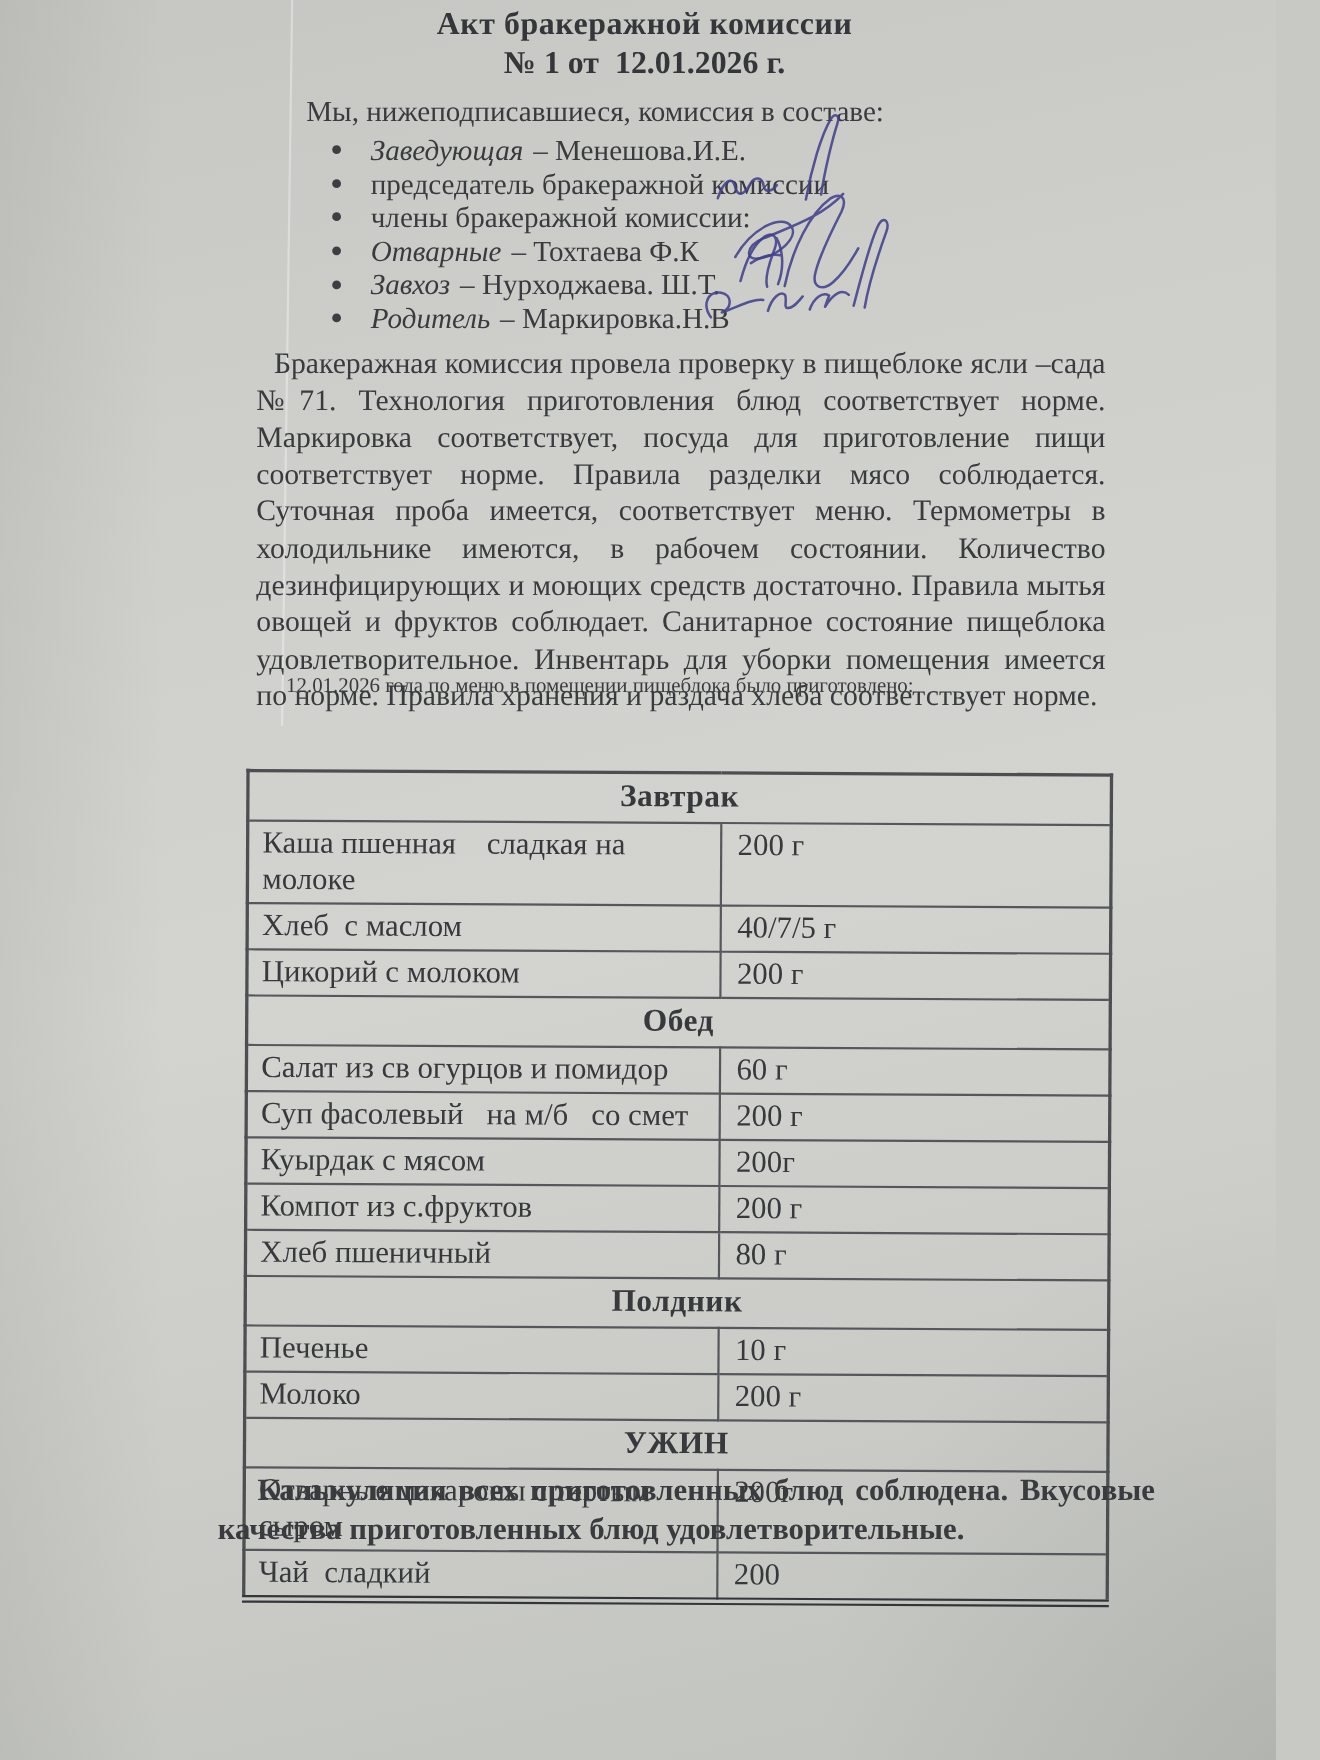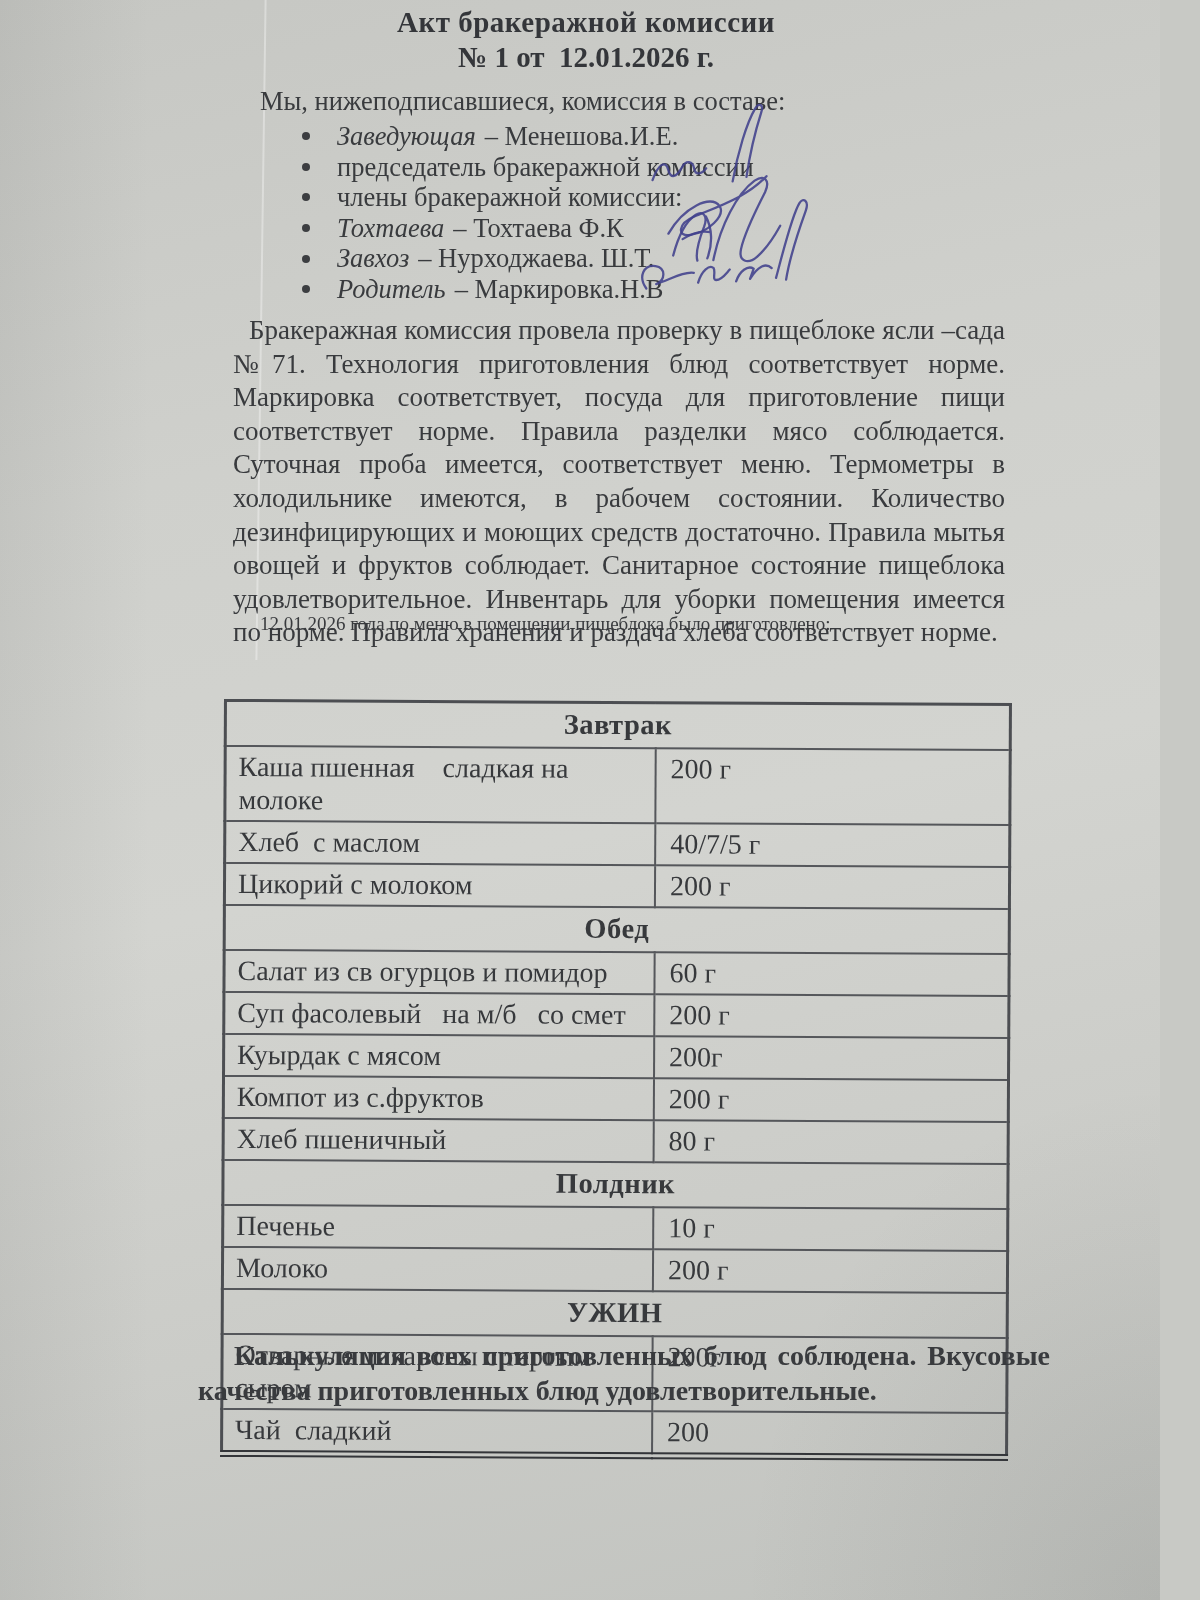--- a/index.html
+++ b/index.html
@@ -23,21 +23,21 @@
     background:radial-gradient(ellipse at 100% 100%,rgba(70,72,70,0.12),rgba(70,72,70,0) 70%);
     pointer-events:none;
   }
   .crease{
     position:absolute;left:260px;top:0;width:2px;height:660px;
     background:rgba(255,255,255,0.35);transform:rotate(0.8deg);
   }
   header{position:absolute;top:6px;left:0;right:0;text-align:center;transform:translateX(6px);}
   h1{margin:0;font-size:29px;font-weight:bold;letter-spacing:0.5px;color:#34363a;}
   h2{margin:2px 0 0 0;font-size:29px;font-weight:bold;white-space:pre;color:#34363a;}
-  #committee{position:absolute;top:86px;left:222px;width:600px;font-size:26.5px;}
+  #committee{position:absolute;top:86px;left:222px;width:600px;font-size:26.5px;text-align:center;}
   #committee .intro{margin:0 0 4px 0;padding-left:38px;}
   #committee ul{list-style:none;margin:0;padding:0 0 0 80px;}
   #committee li{line-height:30.6px;display:flex;align-items:baseline;}
   #committee li::before{
     content:"";width:8px;height:8px;border-radius:50%;background:#3c3e41;
     display:inline-block;margin-right:27px;flex:0 0 auto;align-self:center;
   }
   #committee .role{font-style:italic;}
   #committee .role:not(:empty){margin-right:9px;}
   #p1{
@@ -93,21 +93,21 @@
         </li>
       <li>
           <span class="role"></span>
           <span>председатель бракеражной комиссии</span>
         </li>
       <li>
           <span class="role"></span>
           <span>члены бракеражной комиссии:</span>
         </li>
       <li>
-          <span class="role">Тохтаева</span>
+          <span class="role">Отварные</span>
           <span>– Тохтаева Ф.К</span>
         </li>
       <li>
           <span class="role">Завхоз</span>
           <span>– Нурходжаева. Ш.Т.</span>
         </li>
       <li>
           <span class="role">Родитель</span>
           <span>– Маркировка.Н.В</span>
         </li>

